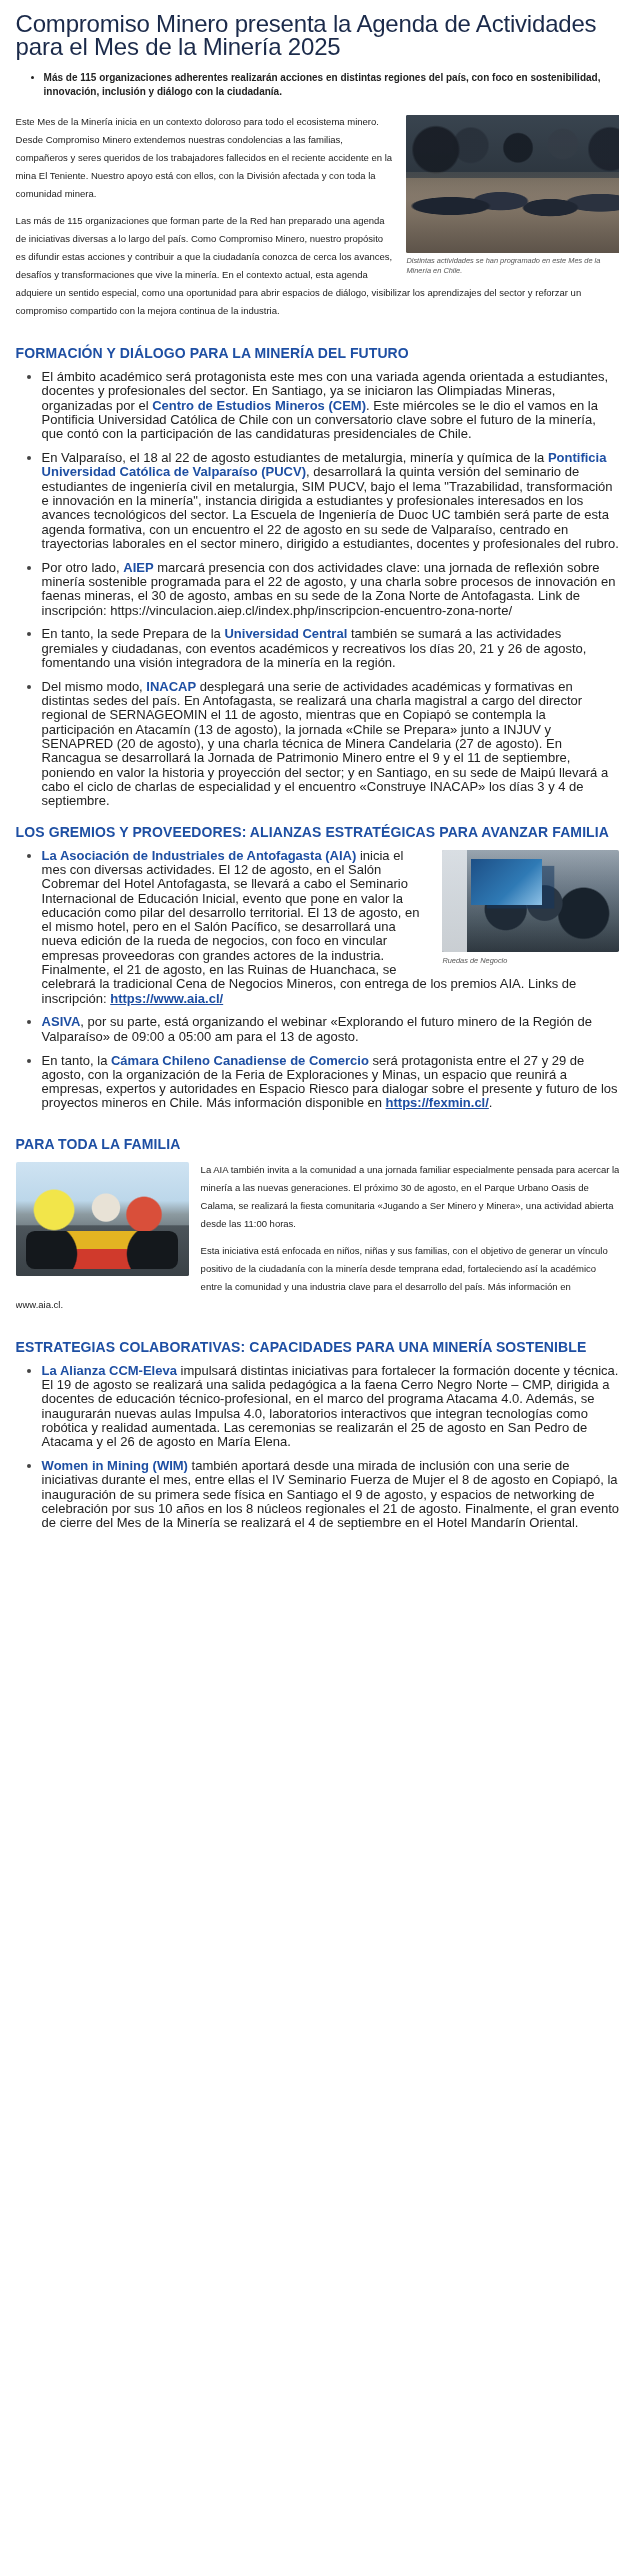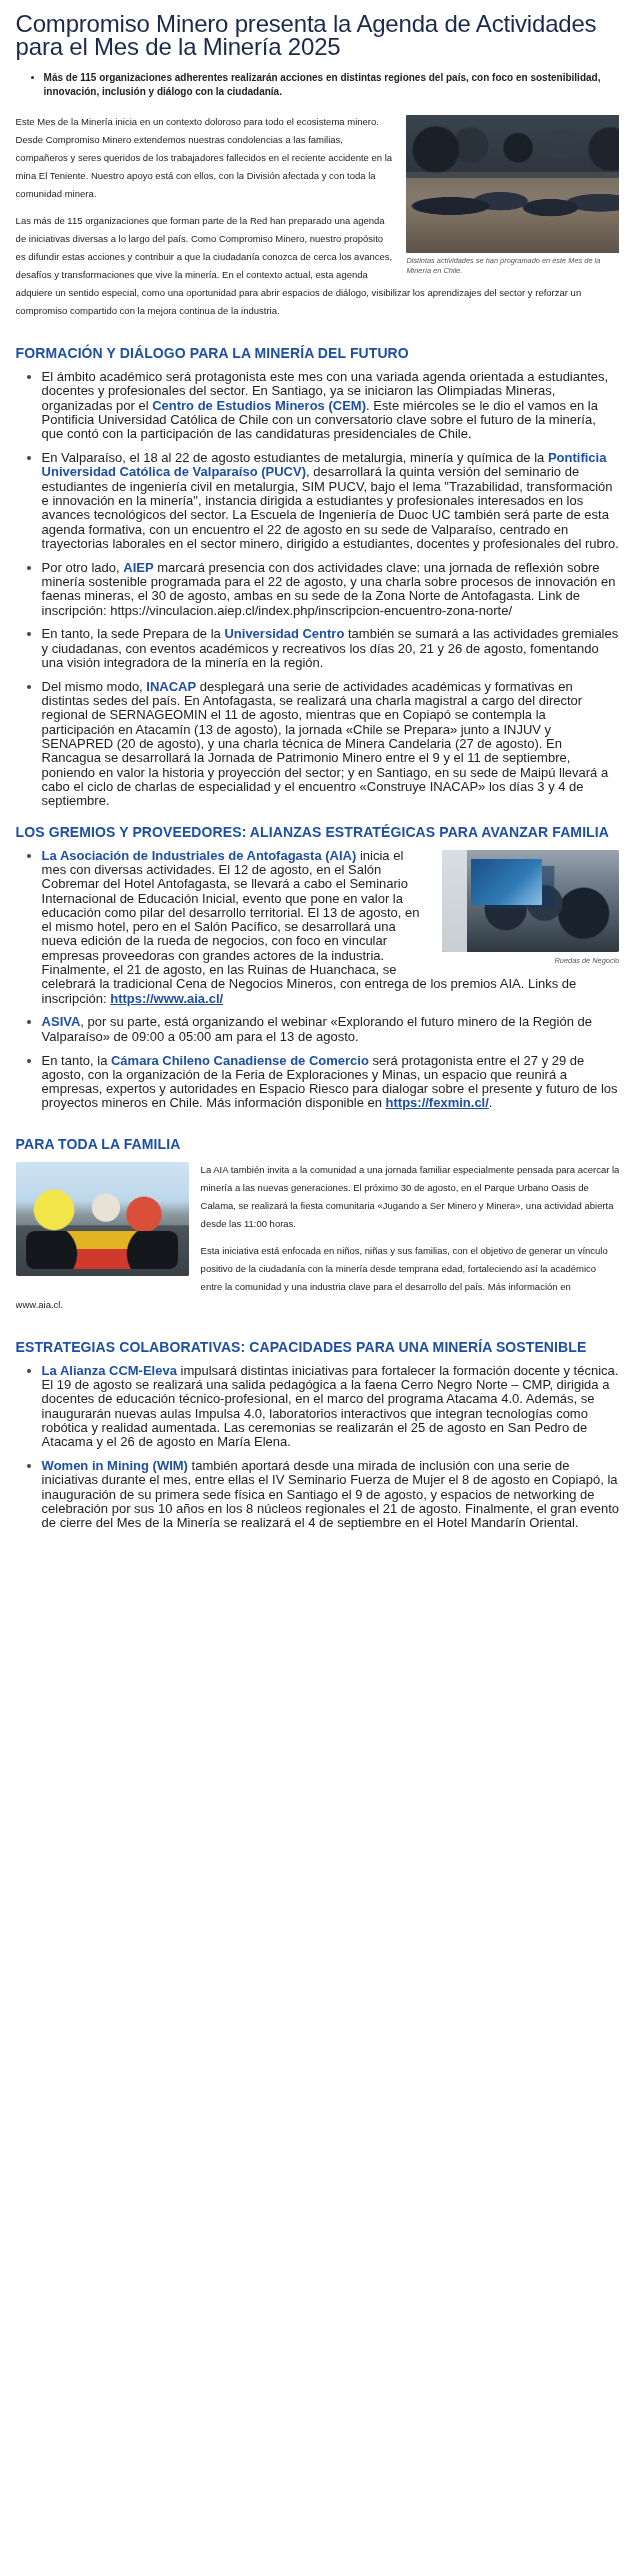--- a/index.html
+++ b/index.html
@@ -39,21 +39,21 @@
     letter-spacing:0.1px;
   }
 
   ul.bullets { margin:0 0 5.2px 0; padding-left:26px; }
   ul.bullets > li { font-size:13px; line-height:14.3px; margin-bottom:9.5px; }
   ul.bullets > li::marker { color:#444; }
 
   .blue { color:#1e4fa3; font-weight:bold; }
   .link { color:#1e4fa3; font-weight:bold; text-decoration:underline; }
 
-  .float-right-fig { float:right; width:177px; margin:1.7px 0 7px 12px;text-align:right; }
+  .float-right-fig { float:right; width:177px; margin:1.7px 0 7px 12px; }
   .float-right-fig .photo { width:177px; height:102px; border-radius:1.7px; overflow:hidden; position:relative; }
 
   .float-left-fig { float:left; width:173px; margin:1.7px 12px 7px 0; }
   .float-left-fig .photo { width:173px; height:114px; border-radius:1.7px; overflow:hidden; position:relative; }
 
   .clearfix::after { content:""; display:block; clear:both; }
 
   .family-block { overflow:hidden; margin-bottom:8.7px; }
   .family-text { font-size:9.5px; line-height:14.3px; }
 
@@ -138,21 +138,21 @@
     </figure>
     <p class="body">Este Mes de la Minería inicia en un contexto doloroso para todo el ecosistema minero. Desde Compromiso Minero extendemos nuestras condolencias a las familias, compañeros y seres queridos de los trabajadores fallecidos en el reciente accidente en la mina El Teniente. Nuestro apoyo está con ellos, con la División afectada y con toda la comunidad minera.</p>
     <p class="body">Las más de 115 organizaciones que forman parte de la Red han preparado una agenda de iniciativas diversas a lo largo del país. Como Compromiso Minero, nuestro propósito es difundir estas acciones y contribuir a que la ciudadanía conozca de cerca los avances, desafíos y transformaciones que vive la minería. En el contexto actual, esta agenda adquiere un sentido especial, como una oportunidad para abrir espacios de diálogo, visibilizar los aprendizajes del sector y reforzar un compromiso compartido con la mejora continua de la industria.</p>
   </div>
 
   <h2 class="section">FORMACIÓN Y DIÁLOGO PARA LA MINERÍA DEL FUTURO</h2>
   <ul class="bullets">
     <li><span class="rt"><span>El ámbito académico será protagonista este mes con una variada agenda orientada a estudiantes, docentes y profesionales del sector. En Santiago, ya se iniciaron las Olimpiadas Mineras, organizadas por el </span><span class="blue">Centro de Estudios Mineros (CEM)</span><span>. Este miércoles se le dio el vamos en la Pontificia Universidad Católica de Chile con un conversatorio clave sobre el futuro de la minería, que contó con la participación de las candidaturas presidenciales de Chile.</span></span></li>
     <li><span class="rt"><span>En Valparaíso, el 18 al 22 de agosto estudiantes de metalurgia, minería y química de la </span><span class="blue">Pontificia Universidad Católica de Valparaíso (PUCV)</span><span>, desarrollará la quinta versión del seminario de estudiantes de ingeniería civil en metalurgia, SIM PUCV, bajo el lema "Trazabilidad, transformación e innovación en la minería", instancia dirigida a estudiantes y profesionales interesados en los avances tecnológicos del sector. La Escuela de Ingeniería de Duoc UC también será parte de esta agenda formativa, con un encuentro el 22 de agosto en su sede de Valparaíso, centrado en trayectorias laborales en el sector minero, dirigido a estudiantes, docentes y profesionales del rubro.</span></span></li>
     <li><span class="rt"><span>Por otro lado, </span><span class="blue">AIEP</span><span> marcará presencia con dos actividades clave: una jornada de reflexión sobre minería sostenible programada para el 22 de agosto, y una charla sobre procesos de innovación en faenas mineras, el 30 de agosto, ambas en su sede de la Zona Norte de Antofagasta. Link de inscripción: https://vinculacion.aiep.cl/index.php/inscripcion-encuentro-zona-norte/</span></span></li>
-    <li><span class="rt"><span>En tanto, la sede Prepara de la </span><span class="blue">Universidad Centro</span><span> también se sumará a las actividades gremiales y ciudadanas, con eventos académicos y recreativos los días 20, 21 y 26 de agosto, fomentando una visión integradora de la minería en la región.</span></span></li>
+    <li><span class="rt"><span>En tanto, la sede Prepara de la </span><span class="blue">Universidad Central</span><span> también se sumará a las actividades gremiales y ciudadanas, con eventos académicos y recreativos los días 20, 21 y 26 de agosto, fomentando una visión integradora de la minería en la región.</span></span></li>
     <li><span class="rt"><span>Del mismo modo, </span><span class="blue">INACAP</span><span> desplegará una serie de actividades académicas y formativas en distintas sedes del país. En Antofagasta, se realizará una charla magistral a cargo del director regional de SERNAGEOMIN el 11 de agosto, mientras que en Copiapó se contempla la participación en Atacamín (13 de agosto), la jornada «Chile se Prepara» junto a INJUV y SENAPRED (20 de agosto), y una charla técnica de Minera Candelaria (27 de agosto). En Rancagua se desarrollará la Jornada de Patrimonio Minero entre el 9 y el 11 de septiembre, poniendo en valor la historia y proyección del sector; y en Santiago, en su sede de Maipú llevará a cabo el ciclo de charlas de especialidad y el encuentro «Construye INACAP» los días 3 y 4 de septiembre.</span></span></li>
   </ul>
 
   <h2 class="section">LOS GREMIOS Y PROVEEDORES: ALIANZAS ESTRATÉGICAS PARA AVANZAR FAMILIA</h2>
   <div class="clearfix">
     <figure class="float-right-fig">
       <div class="photo">
         <div class="ph ph-industrial"></div>
       </div>
       <figcaption class="caption">Ruedas de Negocio</figcaption>

